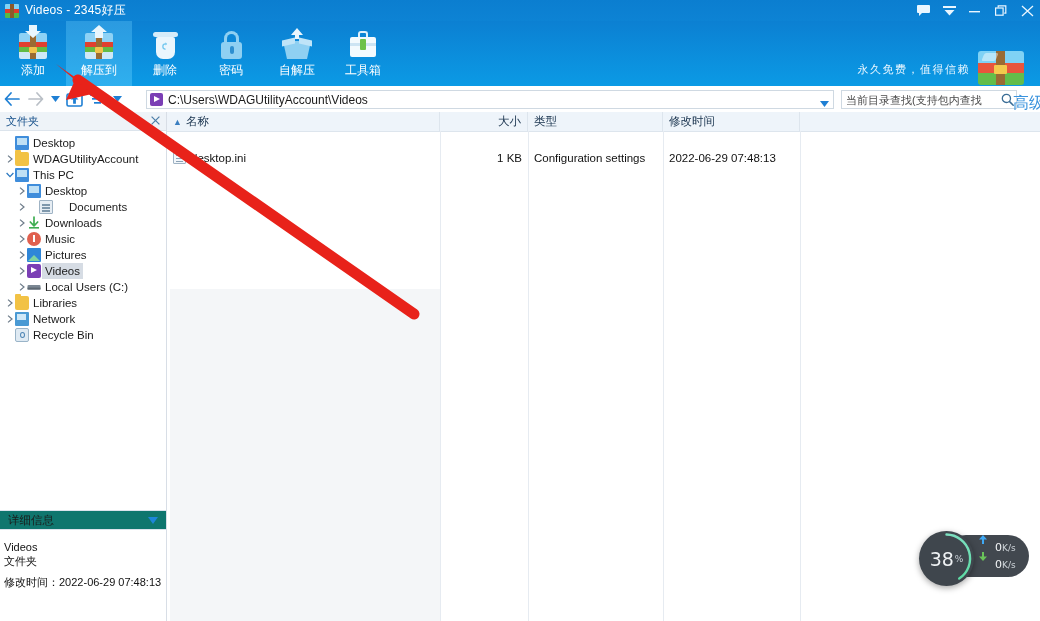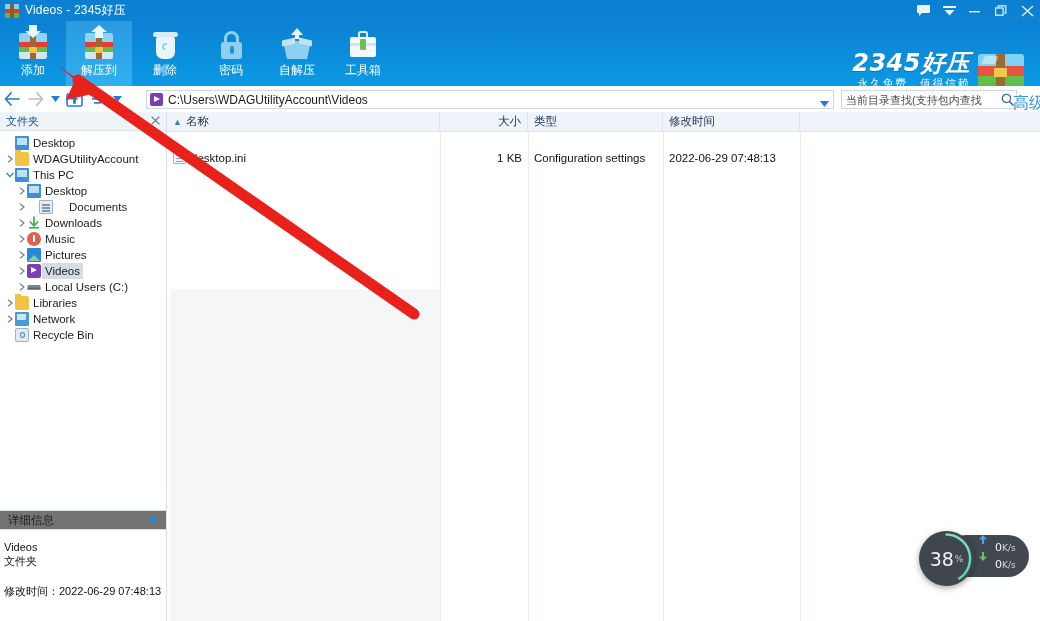--- a/index.html
+++ b/index.html
@@ -142,25 +142,25 @@
   .ic-video{background:#7b3fb5;border-radius:2px;}
   .ic-video:after{content:"";position:absolute;left:4px;top:3px;border-left:6px solid #ffffff;border-top:3.5px solid transparent;border-bottom:3.5px solid transparent;}
   .ic-disk{background:transparent;}
   .ic-net{background:#4a9ad4;border-radius:1px;}
   .ic-net:after{content:"";position:absolute;left:2px;top:2px;width:9px;height:6px;background:#cfe8f8;}
   .ic-bin{background:#dfeaf3;border-radius:2px;border:1px solid #9ab4c8;box-sizing:border-box;}
   .ic-bin:after{content:"";position:absolute;left:4px;top:3px;width:5px;height:6px;border:1.5px solid #4f86b5;border-radius:50%;box-sizing:border-box;}
 
   
   .details{position:absolute;left:0;top:510px;width:166px;}
-  .det-head{height:20px;background:#737373;border-top:1px solid #dbe3ec;border-bottom:1px solid #dbe3ec;display:flex;align-items:center;padding:0 8px;box-sizing:border-box;justify-content:space-between;}
+  .det-head{height:20px;background:#0f766e;border-top:1px solid #dbe3ec;border-bottom:1px solid #dbe3ec;display:flex;align-items:center;padding:0 8px;box-sizing:border-box;justify-content:space-between;}
   .det-head .t{font-size:11.5px;color:#1a1a1a;flex:1;}
   .det-body{padding:10px 4px 0 4px;}
   .det-line{font-size:11px;color:#111;line-height:14px;white-space:nowrap;}
-  .det-mod{font-size:11px;color:#111;margin-top:16px;white-space:nowrap;}
+  .det-mod{font-size:11px;color:#111;margin-top:7px;white-space:nowrap;}
 
   
   .content{position:absolute;left:167px;top:112px;width:873px;height:509px;background:#ffffff;}
   .colhead{height:19px;background:#eef4fa;border-bottom:1px solid #dde5ed;display:flex;}
   .col{height:19px;display:flex;align-items:center;border-right:1px solid #dde5ed;box-sizing:border-box;font-size:11.5px;color:#18324d;padding:0 6px;}
   .col.right{justify-content:flex-end;}
   .col .sortmark{margin-right:4px;color:#3a7fc1;font-size:9px;}
   .rows{position:relative;}
   .row{height:17px;display:flex;align-items:center;font-size:11.5px;color:#111;}
   .cell{height:17px;display:flex;align-items:center;box-sizing:border-box;padding:0 6px;overflow:hidden;white-space:nowrap;}
@@ -327,21 +327,20 @@
               <span class="bar"></span>
               <span class="ltch"></span>
             </span>
         </span>
         <span class="lbl">工具箱</span>
       </div>
     </div>
 
     <div class="brand">
       <span class="txt">
-        <span class="b1">2345好压</span>
         <span class="b2">永久免费，值得信赖</span>
       </span>
       <span class="logo">
         <span class="lid"></span>
           <span class="r"></span>
           <span class="g"></span>
         <span class="st"></span>
           <span class="bk"></span>
           <span class="gl"></span>
       </span>

